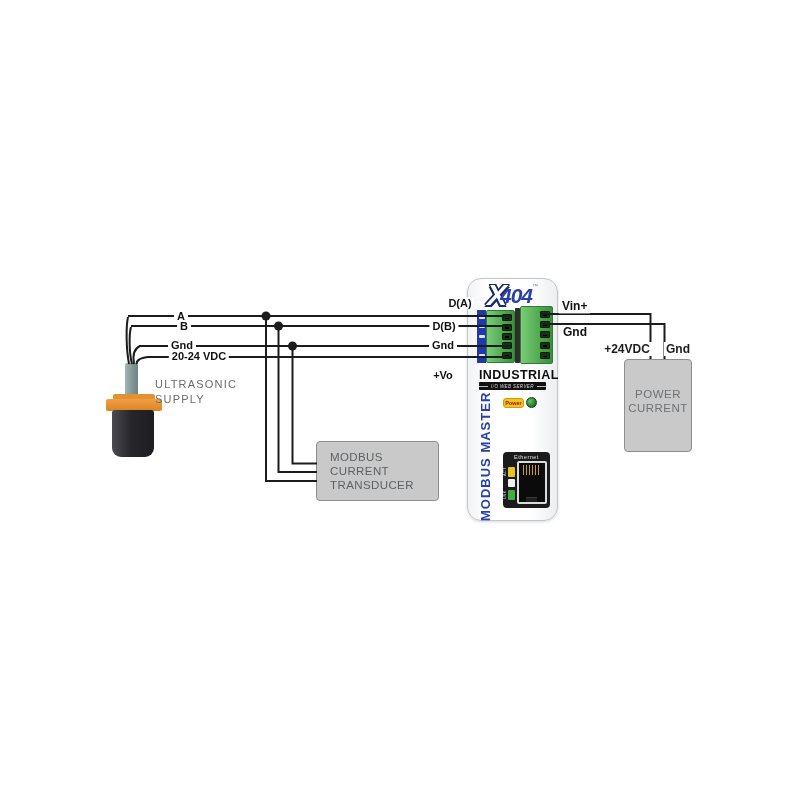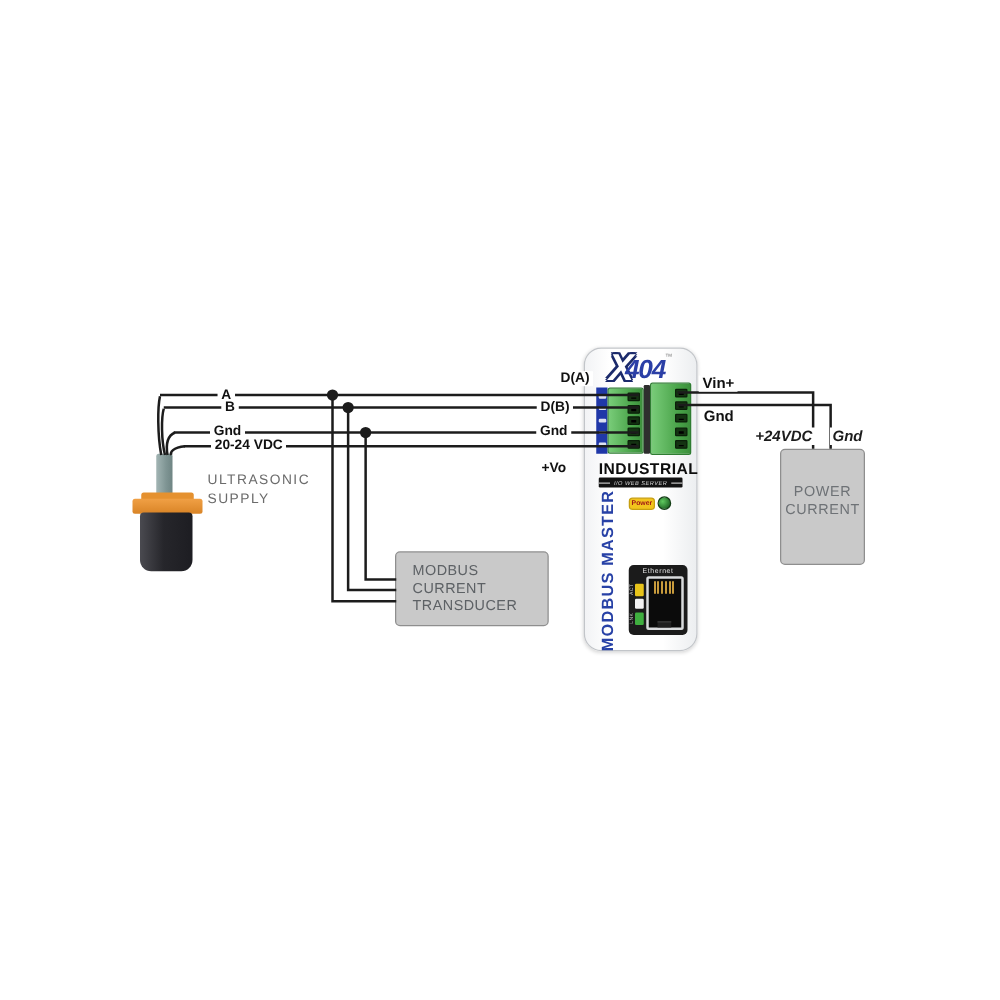--- a/index.html
+++ b/index.html
@@ -10,41 +10,41 @@
   *{box-sizing:border-box; margin:0; padding:0;}
   html,body{width:800px;height:800px;background:#fff;font-family:"Liberation Sans",sans-serif;}
   #canvas{position:relative;width:800px;height:800px;background:#fff;overflow:hidden;}
 
   
   .wlabel{position:absolute;transform:translate(-50%,-50%);background:#fff;
     padding:0 3px;font-weight:700;font-size:11px;color:#111;white-space:nowrap;line-height:1.1;}
   .wlabel.big{font-size:12px;}
   .wlabel.anchor-left{transform:translate(0,-50%);}
   .ilabel{position:absolute;transform:translate(-50%,-50%);background:#fff;padding:0 2px;
-    font-style:italic;font-weight:600;font-size:12px;color:#1c1c1c;white-space:nowrap;}
+    font-weight:600;font-size:12px;color:#1c1c1c;white-space:nowrap;}
 
   
   .graybox{position:absolute;background:var(--box-fill);border:1.5px solid var(--box-border);
     border-radius:4px;color:#5d6165;}
   #transducer-box{left:316px;top:441px;width:123px;height:60px;padding:8px 0 0 13px;
     font-size:11.5px;line-height:14px;letter-spacing:.4px;}
   #power-supply-box{left:624px;top:359px;width:68px;height:93px;padding-top:27px;
     text-align:center;font-size:11.5px;line-height:14px;letter-spacing:.5px;color:#6e7276;}
 
   
   .sensor-stem{position:absolute;left:125px;top:363px;width:13px;height:37px;
     background:linear-gradient(90deg,#a3b5b4,#7f9594 60%,#6f8584);border-radius:2px 2px 0 0;}
   .sensor-flange-top{position:absolute;left:113px;top:394px;width:42px;height:7px;
     background:var(--flange-orange);border-radius:2px;}
   .sensor-flange{position:absolute;left:106px;top:399px;width:56px;height:12px;
     background:linear-gradient(#f0a045,#d98426);border-radius:2px;}
   .sensor-body{position:absolute;left:112px;top:410px;width:42px;height:47px;
     background:linear-gradient(90deg,#4a4a50,#26262b 45%,#1d1d22);
     border-radius:3px 3px 9px 9px;}
-  #sensor-label{position:absolute;left:166px;top:377px;font-size:11px;line-height:15px;
+  #sensor-label{position:absolute;left:155px;top:377px;font-size:11px;line-height:15px;
     color:#6b6b6b;letter-spacing:1.2px;}
 
   
   #device-body{position:absolute;left:467px;top:278px;width:91px;height:243px;
     background:linear-gradient(90deg,#f2f3f5,#ffffff 22%,#ffffff 70%,#eceef0);
     border:1.5px solid #c2c5c9;border-radius:14px;box-shadow:0 1px 3px rgba(0,0,0,.15);}
   #logo{position:absolute;left:467px;top:280px;width:91px;height:30px;display:flex;
     align-items:center;justify-content:center;}
   #logo .logo-x{font-size:30px;font-weight:900;font-style:italic;color:#fff;line-height:1;
     text-shadow:-1.5px -1.5px 0 #1b2a6b,1.5px -1.5px 0 #1b2a6b,-1.5px 1.5px 0 #1b2a6b,

